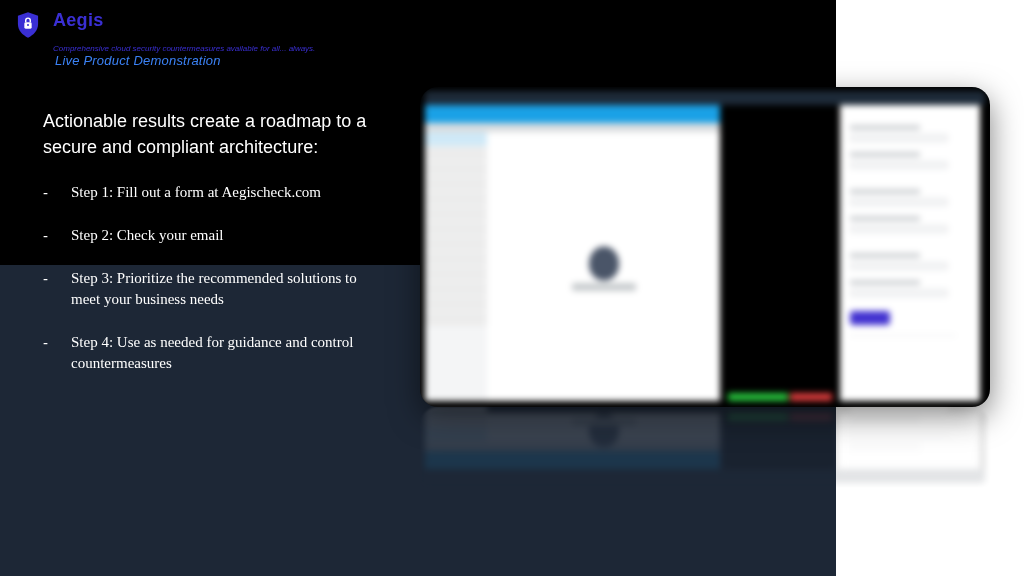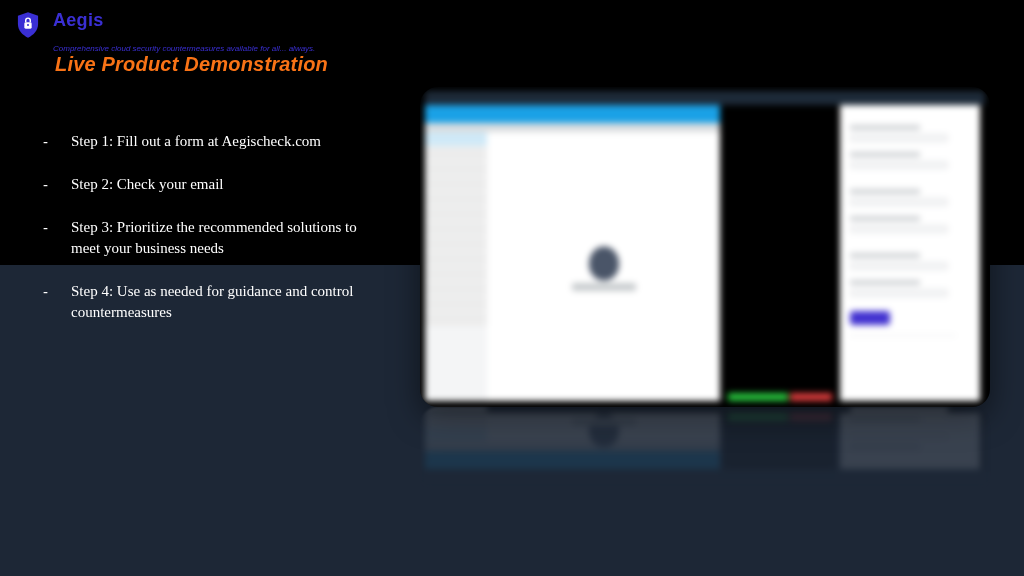--- a/index.html
+++ b/index.html
@@ -1,25 +1,25 @@
 <!DOCTYPE html>
 <html><head>
 <meta charset="utf-8">
 <style>
   * { margin:0; padding:0; box-sizing:border-box; }
   html,body { width:1024px; height:576px; font-family:"Segoe UI",Arial,sans-serif; overflow:hidden; }
-  .stage { position:relative; width:1024px; height:576px; background:#000;border-radius:9px; }
+  .stage { position:relative; width:836px; height:576px; background:#000;border-radius:9px; }
   .upper { position:absolute; left:0; top:0; width:100%; height:265px; background:#000; }
   .lower { position:absolute; left:0; top:265px; width:100%; height:311px; background:#1d2736; }
   .brand { position:absolute; left:17px; top:10px; display:flex; align-items:flex-start; }
   .shield { width:22px; height:26px; margin-top:2px; }
   .brandtxt { margin-left:14px; }
   .brandtxt .name { color:#3a2fd4; font-weight:700; font-size:18px; letter-spacing:.3px; }
   .brandtxt .tag  { color:#3a2fd4; font-style:italic; font-size:8px; margin-top:13px; }
-  .section-title { position:absolute; left:55px; top:53px; color:#f97316; font-style:italic; font-size:20px; font-weight:700; letter-spacing:.2px; }
+  .section-title { position:absolute; left:55px; top:53px; color:#3b82f6; font-style:italic; font-size:13px; font-weight:400; letter-spacing:.2px; }
   .content { position:absolute; left:43px; top:109px; width:345px; color:#fff; }
   .heading { font-size:18px; line-height:1.42; font-weight:400; }
   .steps { margin-top:22px; list-style:none; }
   .steps li { display:flex; font-size:15px; line-height:1.4; margin-bottom:22px; font-weight:400; }
   .steps li .dash { width:28px; flex:0 0 28px; }
   .steps li .txt  { flex:1;font-family:Liberation Serif, serif; }
   .shot { position:absolute; left:420px; top:87px; width:570px; height:320px; border-radius:18px; overflow:hidden; background:#000; box-shadow:0 10px 30px rgba(0,0,0,.5); }
   .reflection { position:absolute; left:420px; top:407px; width:570px; height:80px; border-radius:0 0 18px 18px; transform:scaleY(-1); opacity:.12; overflow:hidden; filter:blur(1px); }
   .shot-inner { position:absolute; inset:0; filter:blur(3.2px); }
   .chrome { position:absolute; left:5px; top:4px; right:5px; height:14px; background:#1d2a38; border-radius:4px 4px 0 0; }
@@ -59,20 +59,21 @@
     </svg>
     <div class="brandtxt">
       <div class="name">Aegis</div>
       <div class="tag">Comprehensive cloud security countermeasures available for all... always.</div>
     </div>
   </div>
 
   <div class="section-title">Live Product Demonstration</div>
 
   <div class="content">
+    <div class="heading">Actionable results create a roadmap to a secure and compliant architecture:</div>
     <ul class="steps">
       <li>
           <span class="dash">-</span>
           <span class="txt">Step 1: Fill out a form at Aegischeck.com</span>
         </li>
       <li>
           <span class="dash">-</span>
           <span class="txt">Step 2: Check your email</span>
         </li>
       <li>

